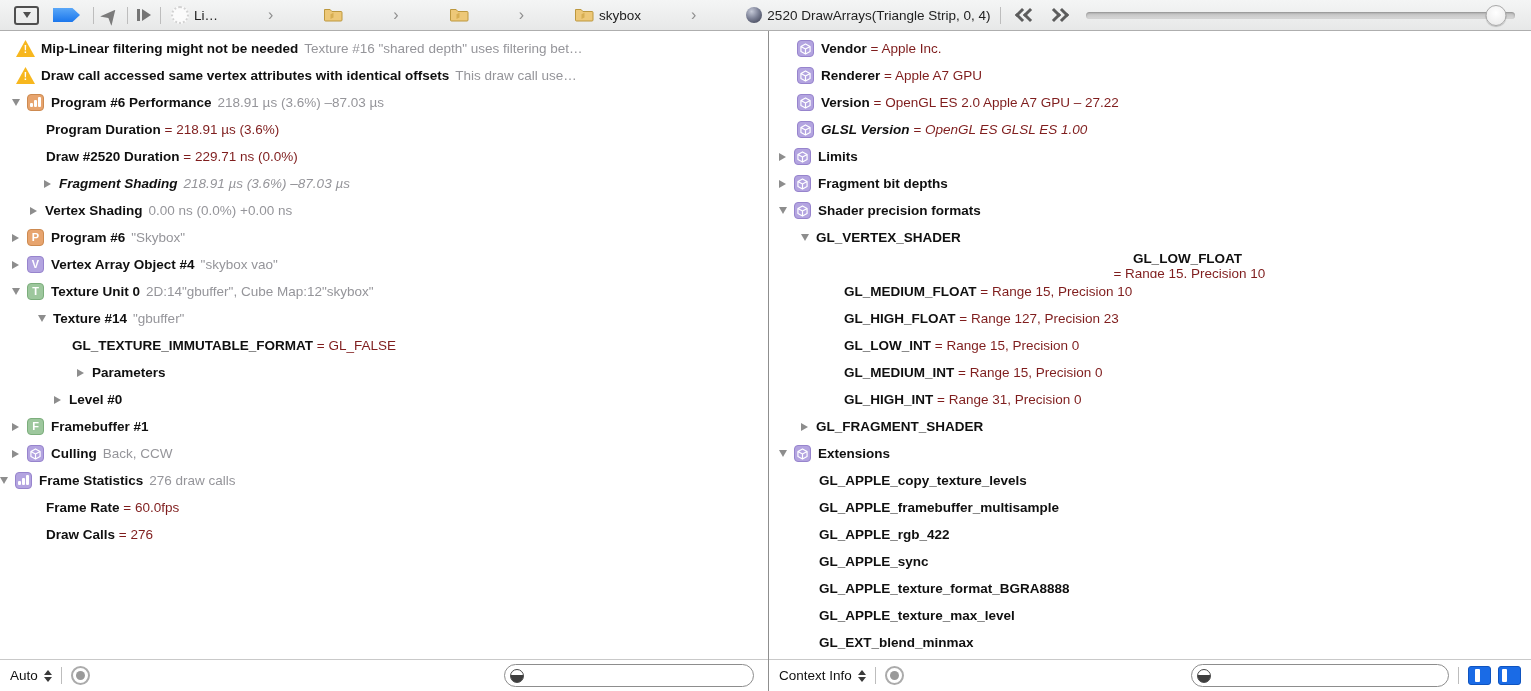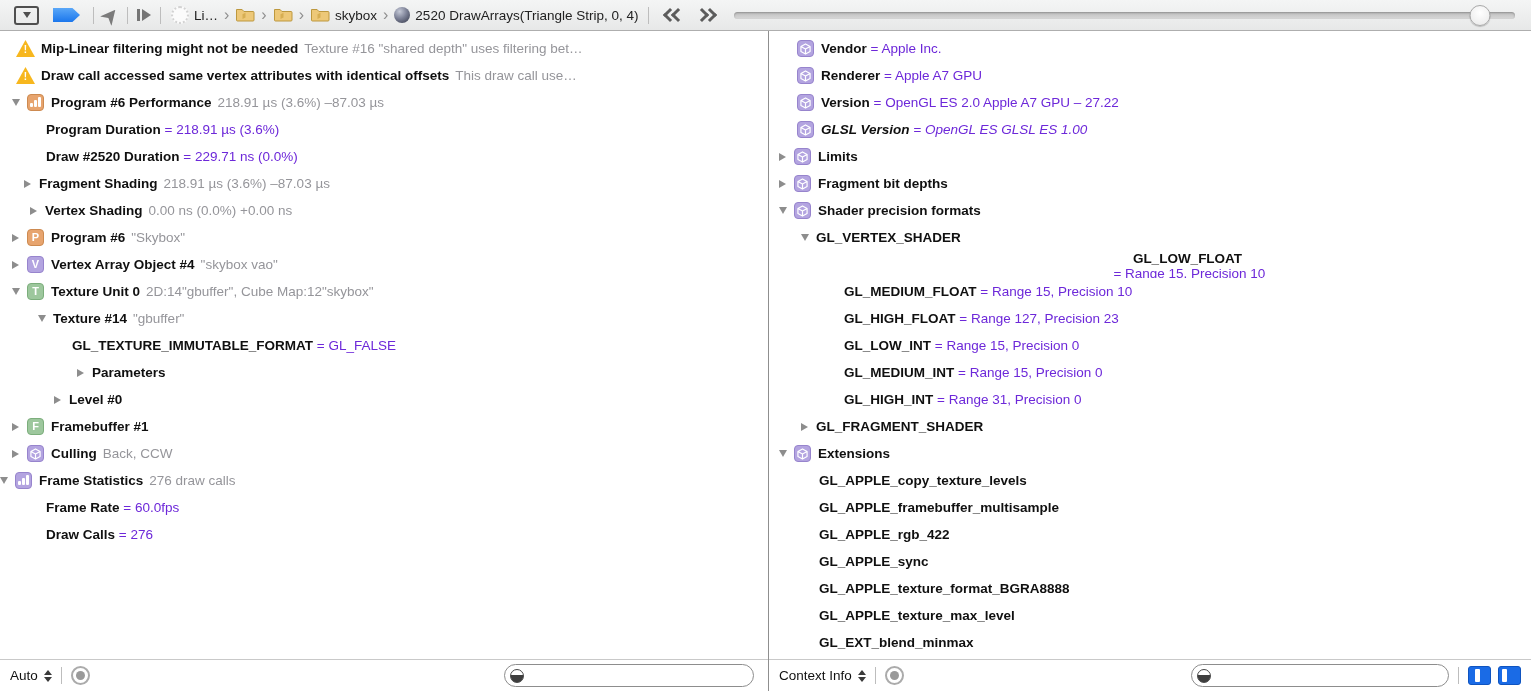--- a/index.html
+++ b/index.html
@@ -10,21 +10,21 @@
   .toolbar{height:30px;flex:none;display:flex;align-items:center;background:linear-gradient(#f4f5f5,#e7e8e8);border-bottom:1px solid #aeaeae;padding:0 10px 0 14px;font-size:13.5px;color:#222;}
   .vsep{width:1px;height:17px;background:#bdbdbd;margin:0 9px;flex:none;}
   .tb{display:inline-flex;align-items:center;justify-content:center;flex:none;cursor:default;}
   .i-paneltoggle{width:21px;height:15px;border:2px solid #4f4f4f;border-radius:3px;margin-right:14px;}
   .i-paneltoggle::after{content:'';border-left:4.5px solid transparent;border-right:4.5px solid transparent;border-top:6px solid #4f4f4f;}
   .i-flag{width:27px;height:14px;background:linear-gradient(#5aa7f8,#1b76ec);clip-path:polygon(0 0,72% 0,100% 50%,72% 100%,0 100%);margin-right:4px;}
   .i-nav{width:15px;height:15px;background:#7b7b7b;clip-path:polygon(50% 0,100% 100%,50% 72%,0 100%);transform:rotate(40deg);}
   .i-step{display:inline-flex;align-items:center;gap:2px;}
   .i-step::before{content:'';width:3px;height:12px;background:#757575;}
   .i-step::after{content:'';border-top:6px solid transparent;border-bottom:6px solid transparent;border-left:9px solid #757575;}
-  .crumbs{display:flex;align-items:center;flex:none;white-space:nowrap;}
+  .crumbs{display:flex;align-items:center;flex:none;white-space:nowrap;gap:44px;}
   .crumb{display:inline-flex;align-items:center;margin:0 1px;}
   .crumb .clabel{margin-left:5px;}
   .crumb-sep{color:#8f8f8f;font-size:16px;margin:0 5px;flex:none;}
   .app-icon{width:14px;height:14px;border-radius:50%;border:2px dotted #d2d2d2;background:#fbfbfb;flex:none;}
   .sphere-icon{width:16px;height:16px;border-radius:50%;background:radial-gradient(circle at 35% 28%,#c5c9d7,#7d8297 45%,#3d4153 92%);flex:none;}
   .folder-icon{flex:none;display:inline-flex;}
   .navbtn{display:inline-flex;align-items:center;padding:0 7px;}
   .ch{display:inline-block;width:7px;height:7px;border-left:3px solid #5c5c5c;border-bottom:3px solid #5c5c5c;}
   .ch.l{transform:rotate(45deg);} .ch.l+ .ch.l{margin-left:-2px;}
   .ch.r{transform:rotate(-135deg);} .ch.r+ .ch.r{margin-left:-2px;}
@@ -33,21 +33,21 @@
   .scrubber .thumb{position:absolute;top:-1px;left:95.5%;width:19px;height:19px;border-radius:50%;background:radial-gradient(circle at 50% 35%,#ffffff,#e8e8e8);border:1px solid #a9a9a9;box-shadow:0 1px 1px rgba(0,0,0,.2);transform:translateX(-50%);}
 
   
   .content{flex:1;display:flex;min-height:0;}
   .panel{display:flex;flex-direction:column;min-width:0;background:#fff;}
   .panel.left{width:768px;flex:none;border-right:1px solid #8f8f8f;}
   .panel.right{flex:1;}
   .tree{flex:1;padding-top:4px;overflow:hidden;}
   .row{display:flex;align-items:center;height:27px;font-size:13.5px;white-space:nowrap;overflow:hidden;}
   .lbl{font-weight:700;color:#101010;}
-  .eq{color:#6d28d9;white-space:pre;}
+  .eq{color:#7f1d1d;white-space:pre;}
   .det{color:#95959a;margin-left:6px;}
   .disc{width:15px;flex:none;display:inline-flex;align-items:center;}
   .disc.closed::before{content:'';border-left:7px solid #8d8d8d;border-top:4.5px solid transparent;border-bottom:4.5px solid transparent;}
   .disc.open::before{content:'';border-top:7px solid #8d8d8d;border-left:4.5px solid transparent;border-right:4.5px solid transparent;}
 
   
   .icn{display:inline-flex;align-items:center;justify-content:center;width:17px;height:17px;border-radius:4px;margin-right:7px;flex:none;color:#fff;font-weight:700;font-size:11px;line-height:1;}
   .warning-icon{width:19px;height:17px;border-radius:0;background:#f7b71e;clip-path:polygon(50% 0,100% 100%,0 100%);align-items:flex-end;padding-bottom:2px;box-sizing:border-box;font-size:10px;margin-right:6px;}
   .program-badge-icon,.perf-chart-orange-icon{background:#e7a46e;border:1px solid #cd8a50;box-sizing:border-box;}
   .vao-badge-icon,.stats-chart-purple-icon,.cube-icon{background:#b3a4e0;border:1px solid #9784cd;box-sizing:border-box;}
@@ -164,21 +164,21 @@
             <span class="det">218.91 µs (3.6%) –87.03 µs</span>
           </div>
           <div class="row" style="padding-left: 46px;">
             <span class="lbl">Program Duration</span>
             <span class="eq"> = 218.91 µs (3.6%)</span>
           </div>
           <div class="row" style="padding-left: 46px;">
             <span class="lbl">Draw #2520 Duration</span>
             <span class="eq"> = 229.71 ns (0.0%)</span>
           </div>
-          <div class="row" style="padding-left: 24px;">
+          <div class="row" style="padding-left: 44px; font-style: italic;">
             <span class="disc closed"></span>
             <span class="lbl">Fragment Shading</span>
             <span class="det">218.91 µs (3.6%) –87.03 µs</span>
           </div>
           <div class="row" style="padding-left: 30px;">
             <span class="disc closed"></span>
             <span class="lbl">Vertex Shading</span>
             <span class="det">0.00 ns (0.0%) +0.00 ns</span>
           </div>
           <div class="row" style="padding-left: 12px;">

